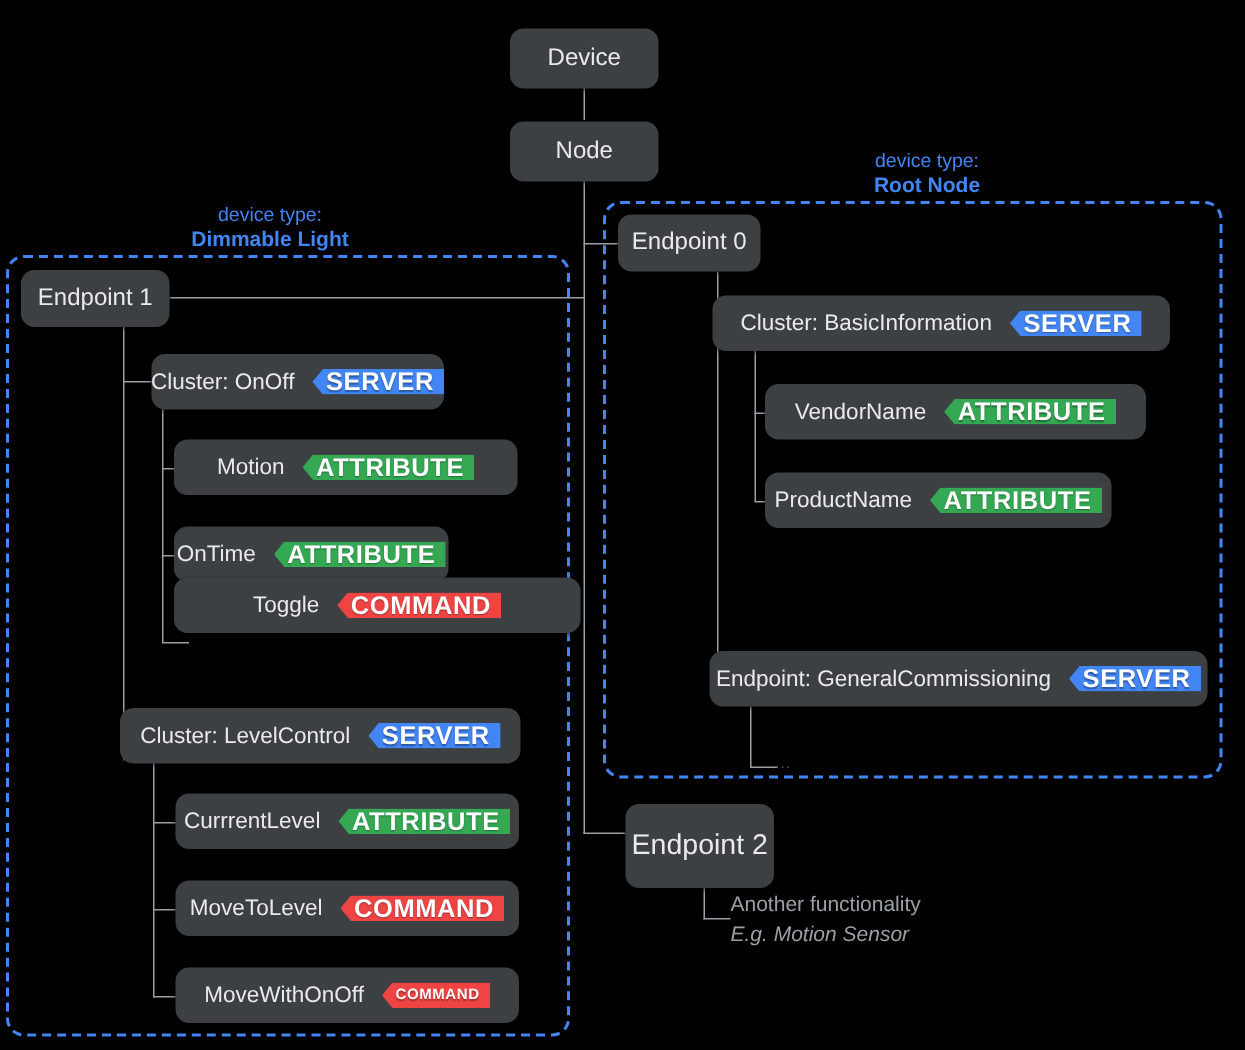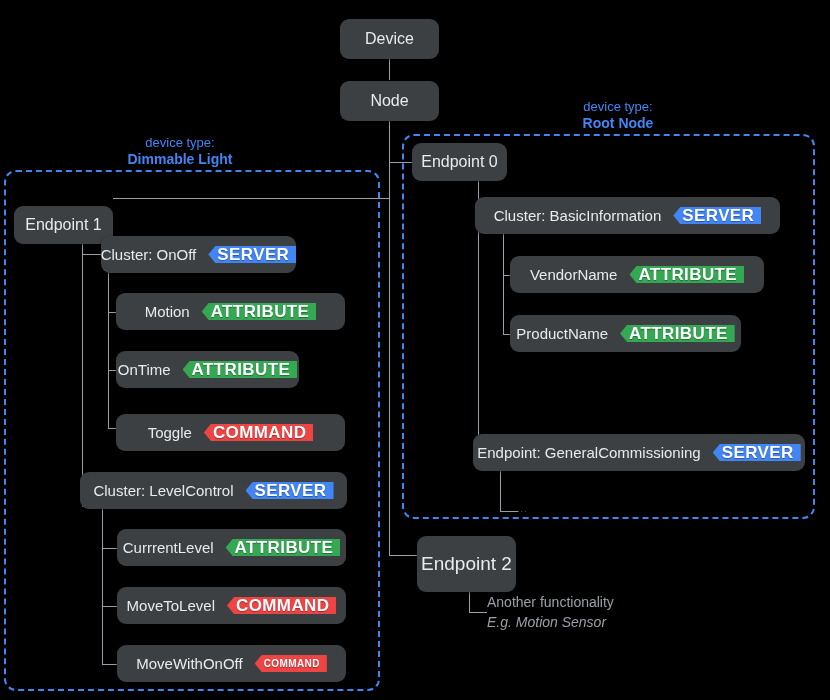--- a/index.html
+++ b/index.html
@@ -175,21 +175,21 @@
 
   <div class="box" style="left:473px;top:434px;width:332px;height:37px;">
     <div class="rowfix">
       <span class="label">Endpoint: GeneralCommissioning</span>
       <span class="badge server">SERVER</span>
     </div>
   </div>
 
   <div class="ellipsis" style="left:517px;top:504px;">...</div>
 
-  <div class="box simple" style="left:14px;top:180px;width:99px;height:38px;margin-top:26px;">
+  <div class="box simple" style="left:14px;top:180px;width:99px;height:38px;">
     <span class="label">Endpoint 1</span>
   </div>
 
   <div class="box" style="left:101px;top:236px;width:195px;height:37px;">
     <div class="rowfix">
       <span class="label">Cluster: OnOff</span>
       <span class="badge server">SERVER</span>
     </div>
   </div>
 
@@ -200,21 +200,21 @@
     </div>
   </div>
 
   <div class="box" style="left:116px;top:351px;width:183px;height:37px;">
     <div class="rowfix">
       <span class="label">OnTime</span>
       <span class="badge attribute">ATTRIBUTE</span>
     </div>
   </div>
 
-  <div class="box" style="left:116px;top:414px;width:229px;height:37px;align-items:center;">
+  <div class="box" style="left:116px;top:385px;width:271px;height:37px;align-items:center;">
     <div class="rowfix">
       <span class="label">Toggle</span>
       <span class="badge command">COMMAND</span>
     </div>
   </div>
 
   <div class="box" style="left:80px;top:472px;width:267px;height:37px;">
     <div class="rowfix">
       <span class="label">Cluster: LevelControl</span>
       <span class="badge server">SERVER</span>

